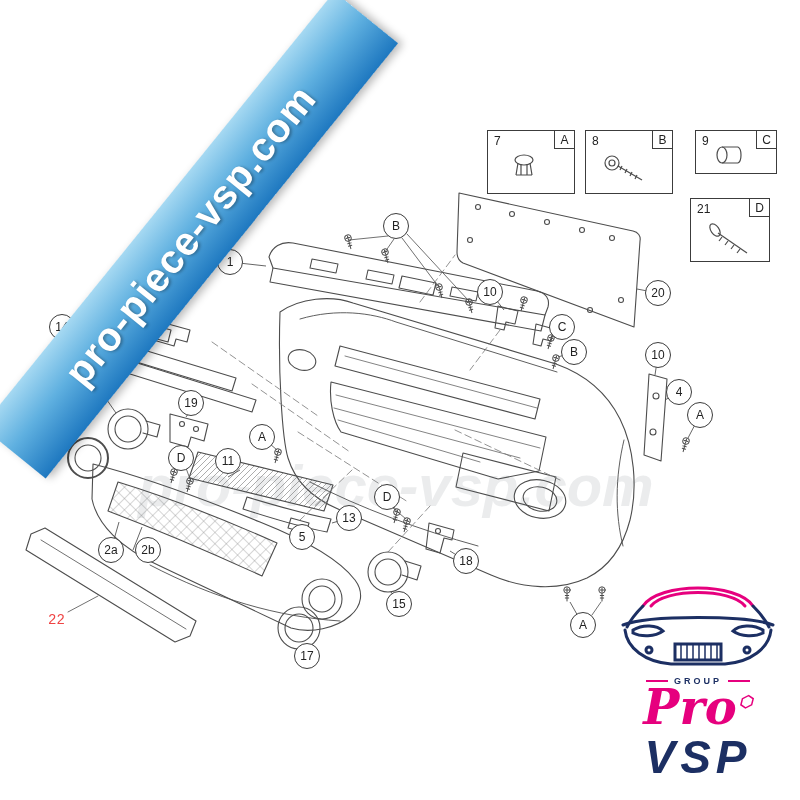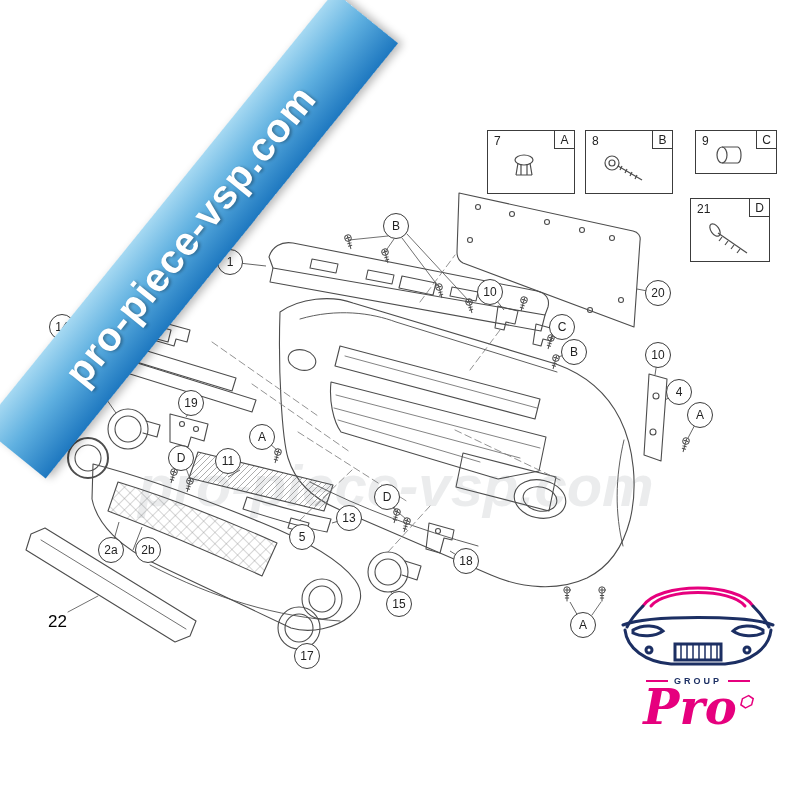--- a/index.html
+++ b/index.html
@@ -12,21 +12,21 @@
   svg{display:block;}
   #diagram{position:absolute;left:0;top:0;z-index:1;}
   .watermark{position:absolute;left:138px;top:452px;z-index:2;font:italic bold 58px "Liberation Sans",sans-serif;
              color:#5f6a72;opacity:.12;white-space:nowrap;pointer-events:none;}
   #callout-lines{position:absolute;left:0;top:0;z-index:3;}
   #callout-layer{position:absolute;left:0;top:0;width:100%;height:100%;z-index:4;pointer-events:none;}
   .callout{position:absolute;width:26px;height:26px;box-sizing:border-box;border:1.5px solid #3c3c3c;
            border-radius:50%;background:#fff;display:flex;align-items:center;justify-content:center;
            font-size:12px;color:#222;}
   .callout.pink{border:2px solid var(--highlight);color:var(--highlight);font-weight:bold;}
-  .plain-label{position:absolute;font-size:17px;color:#000000;}
+  .plain-label{position:absolute;font-size:14px;color:#ef4444;font-family:Liberation Mono, monospace;}
   
   .fbox{position:absolute;box-sizing:border-box;border:1.5px solid #3c3c3c;background:#fff;z-index:4;}
   .fbox .num{position:absolute;top:3px;left:6px;font-size:12px;color:#222;}
   .fbox .tag{position:absolute;top:0;right:0;width:20px;height:18px;box-sizing:border-box;
              border-left:1.5px solid #3c3c3c;border-bottom:1.5px solid #3c3c3c;
              display:flex;align-items:center;justify-content:center;font-size:12px;color:#222;}
   .ficon{position:absolute;left:10px;top:18px;}
   .ficon.short{top:8px;}
   
   .ribbon{position:absolute;left:-90px;top:194px;width:560px;height:82px;z-index:6;
@@ -329,15 +329,16 @@
       </g>
     </svg>
     <div class="logo-group">
       <span class="gline"></span>
       <span>GROUP</span>
       <span class="gline"></span>
     </div>
     <div class="logo-pro">
       <span>Pro</span><span class="nut">⬡</span>
     </div>
+    <div class="logo-vsp">VSP</div>
   </div>
 
 </div>
 
 </body></html>

